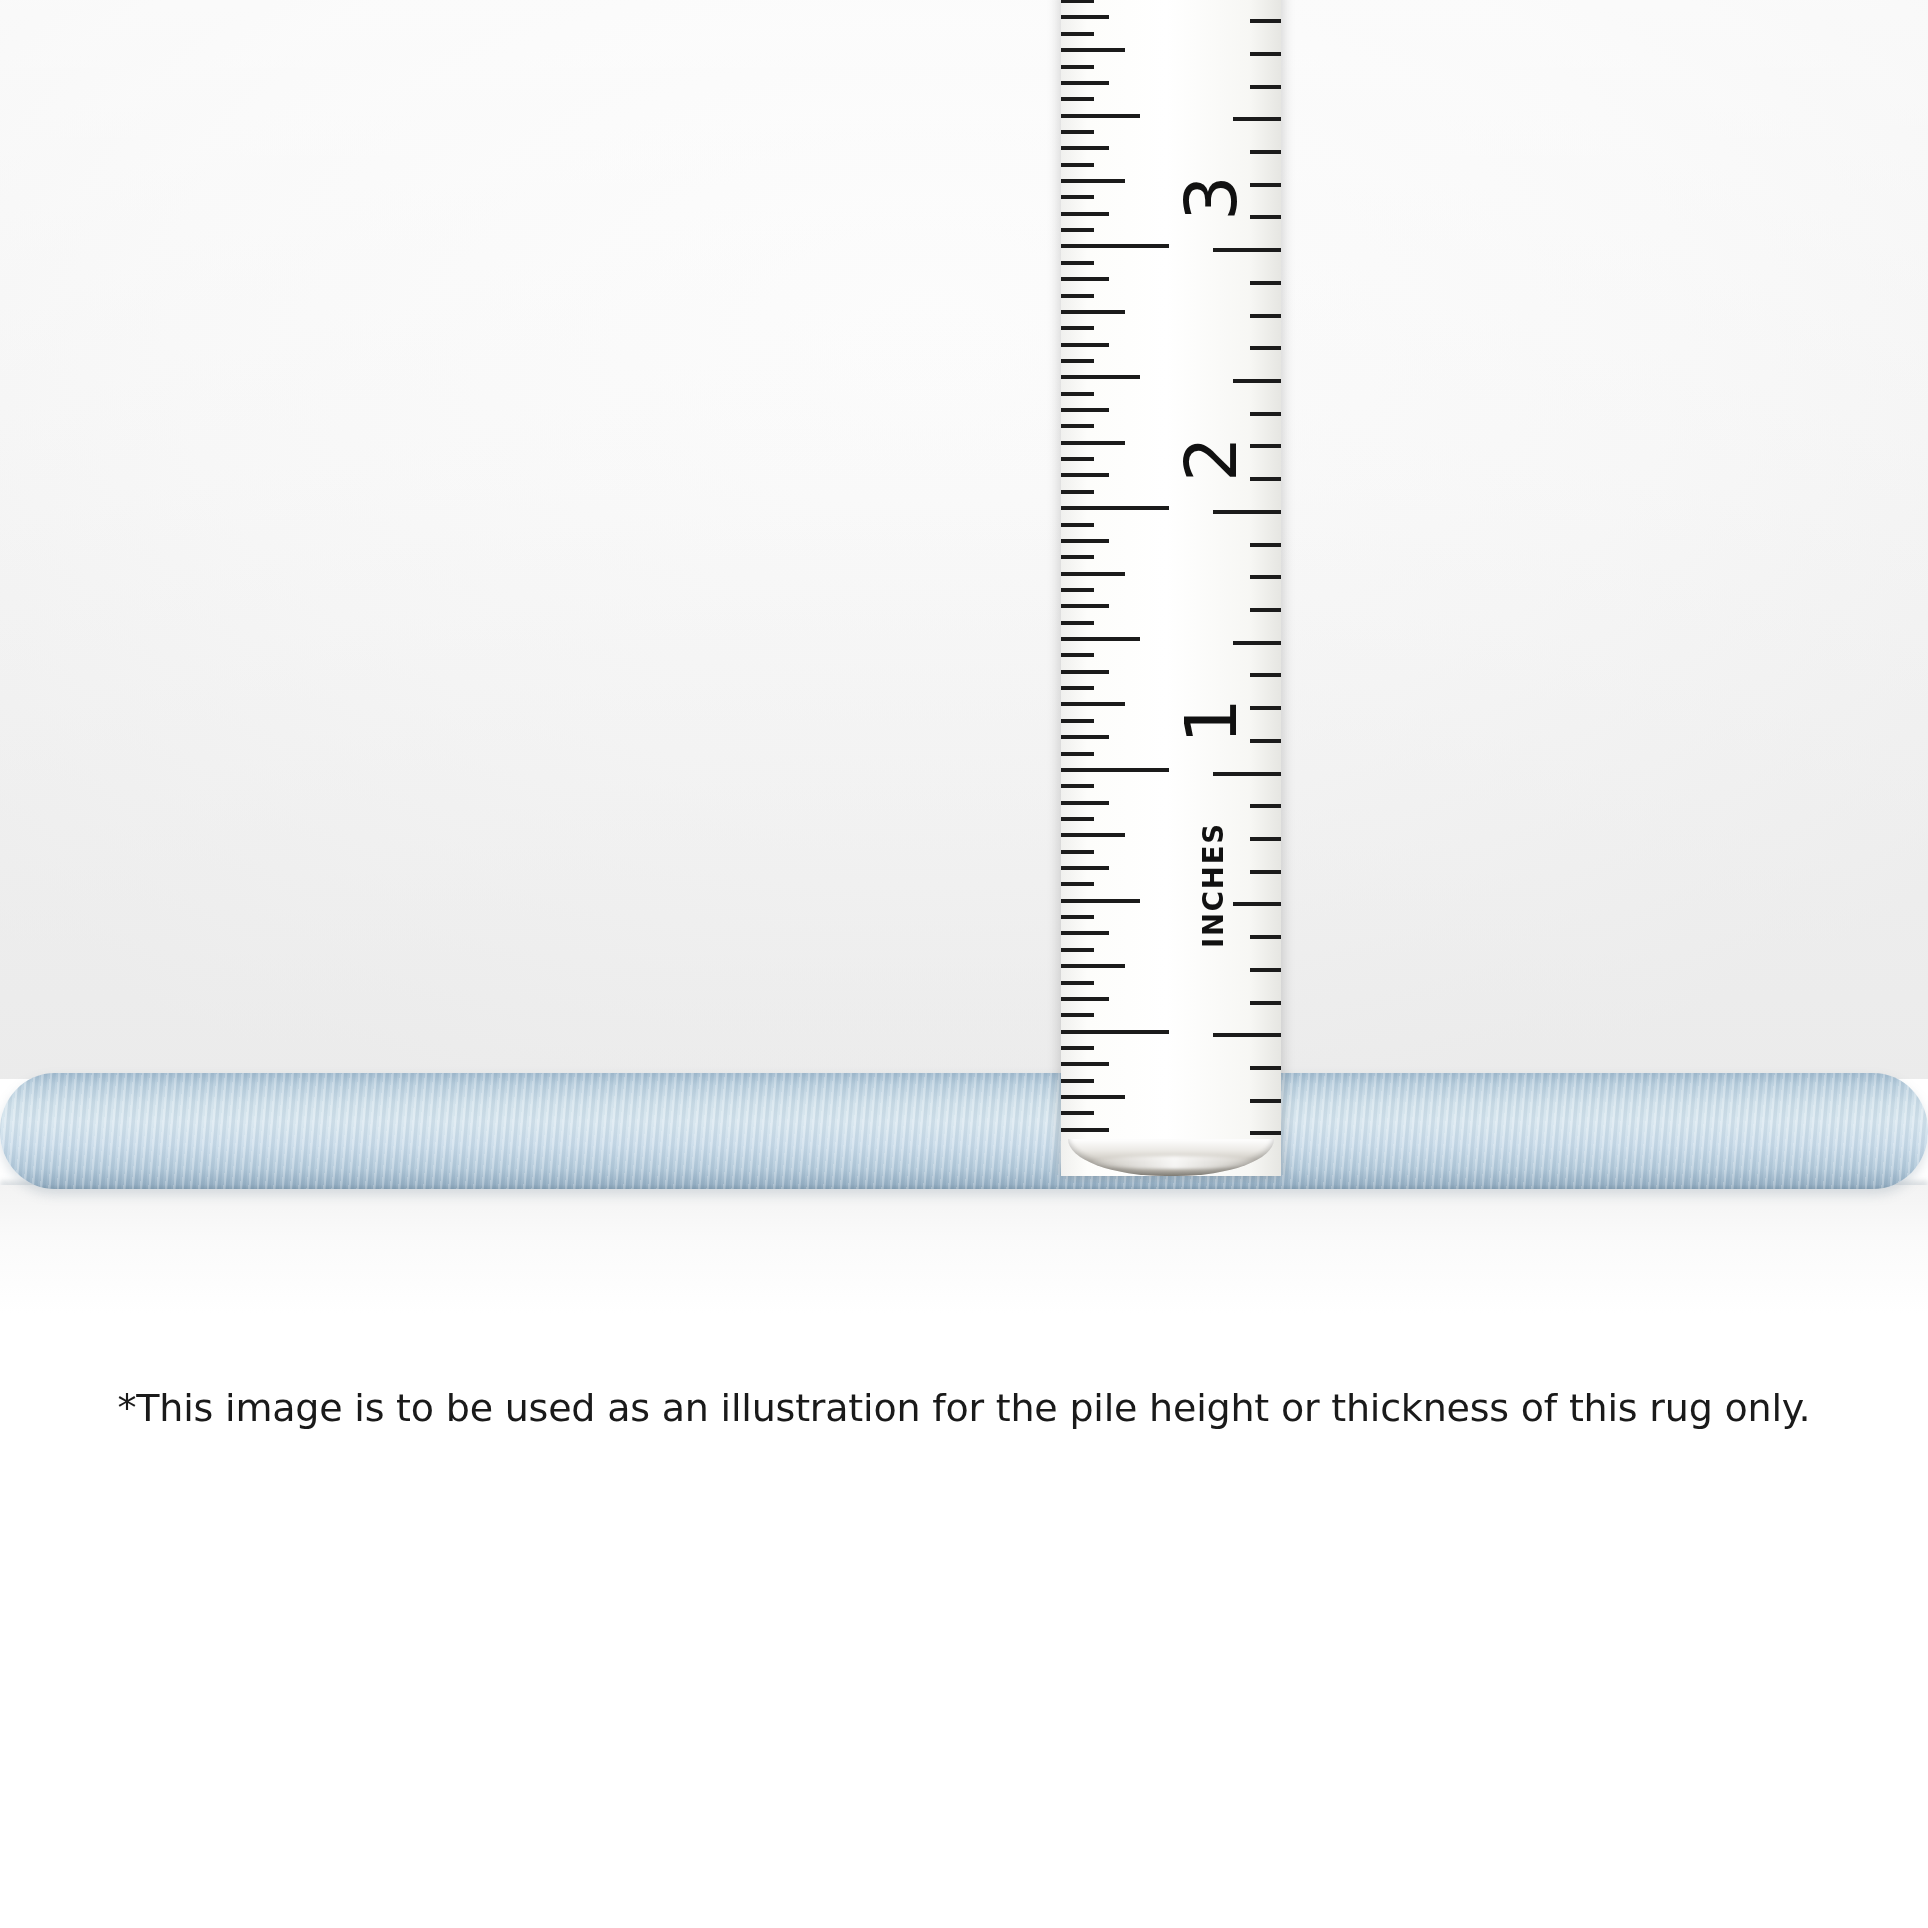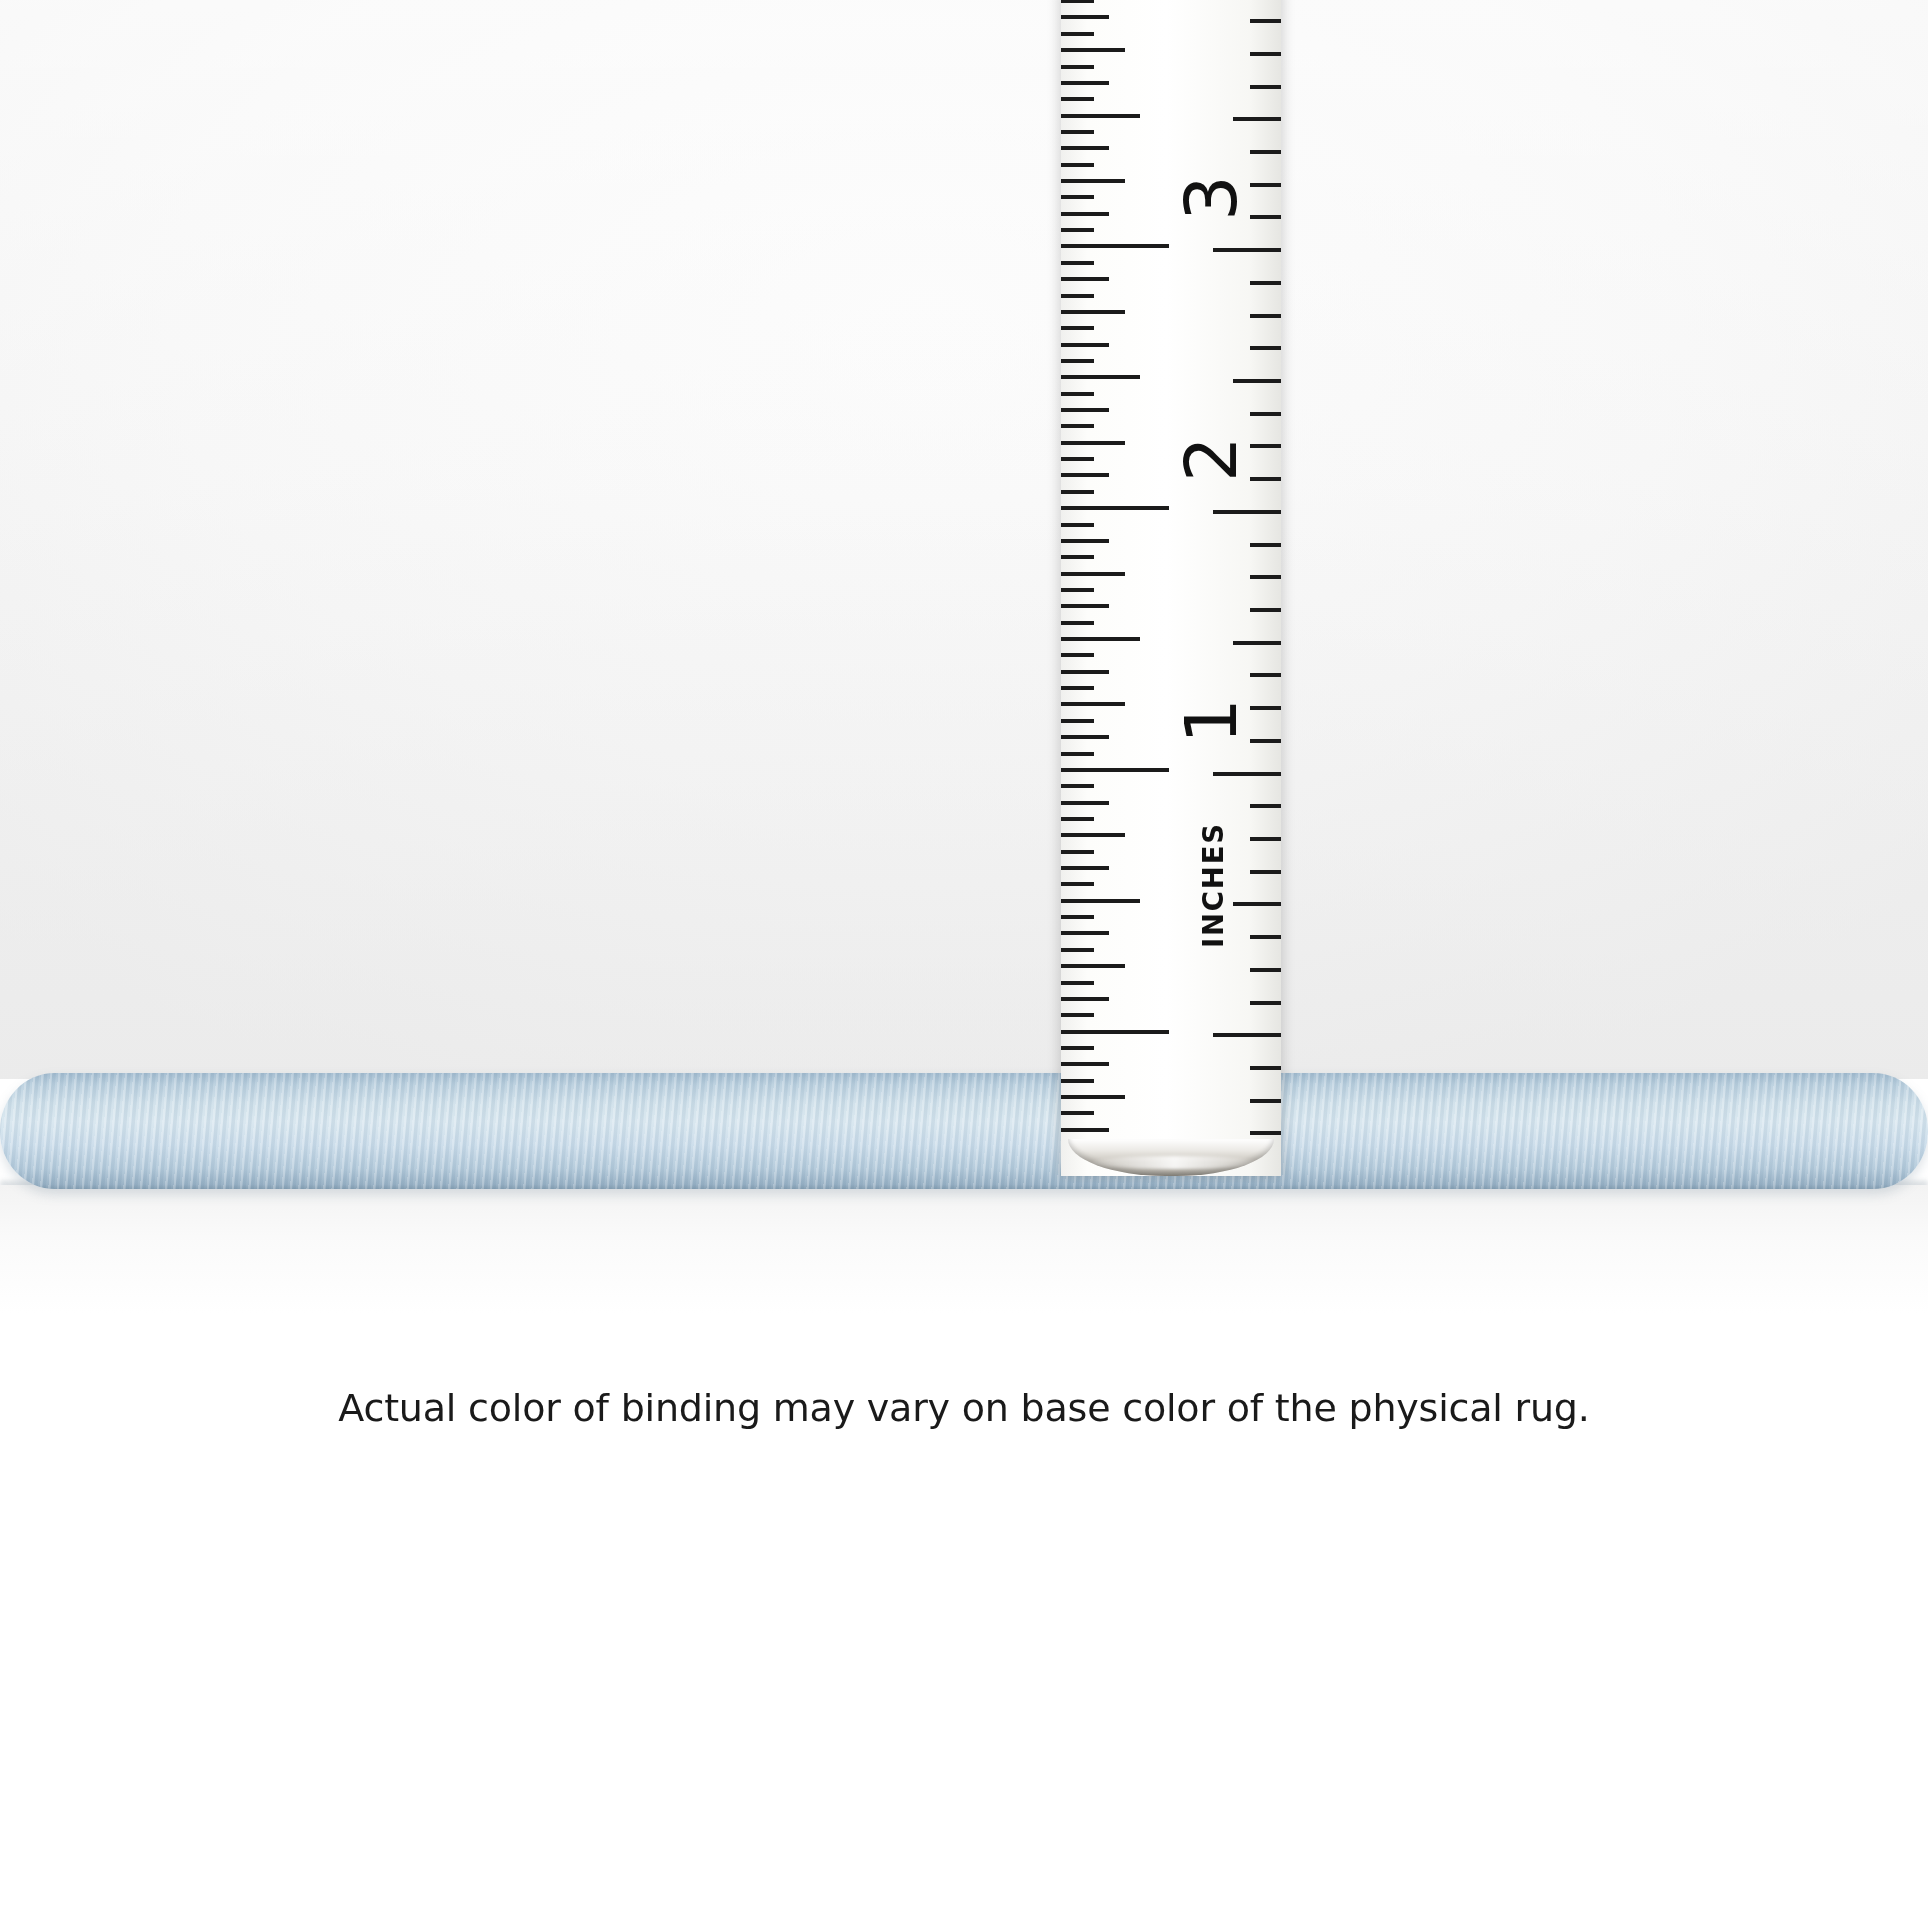--- a/index.html
+++ b/index.html
@@ -339,17 +339,17 @@
         <div class="ruler-inches-label">INCHES</div>
       </div>
       <div class="ruler-tip">
         <div class="ruler-tip-gloss"></div>
       </div>
     </div>
 
   </div>
 
   <div class="caption">
-    <span class="caption-line">Actual color of binding may vary on base color of the physical rug.</span>
+    <span class="caption-line">*This image is to be used as an illustration for the pile height or thickness of this rug only.</span>
   </div>
 
 </div>
 
 
 </body></html>

